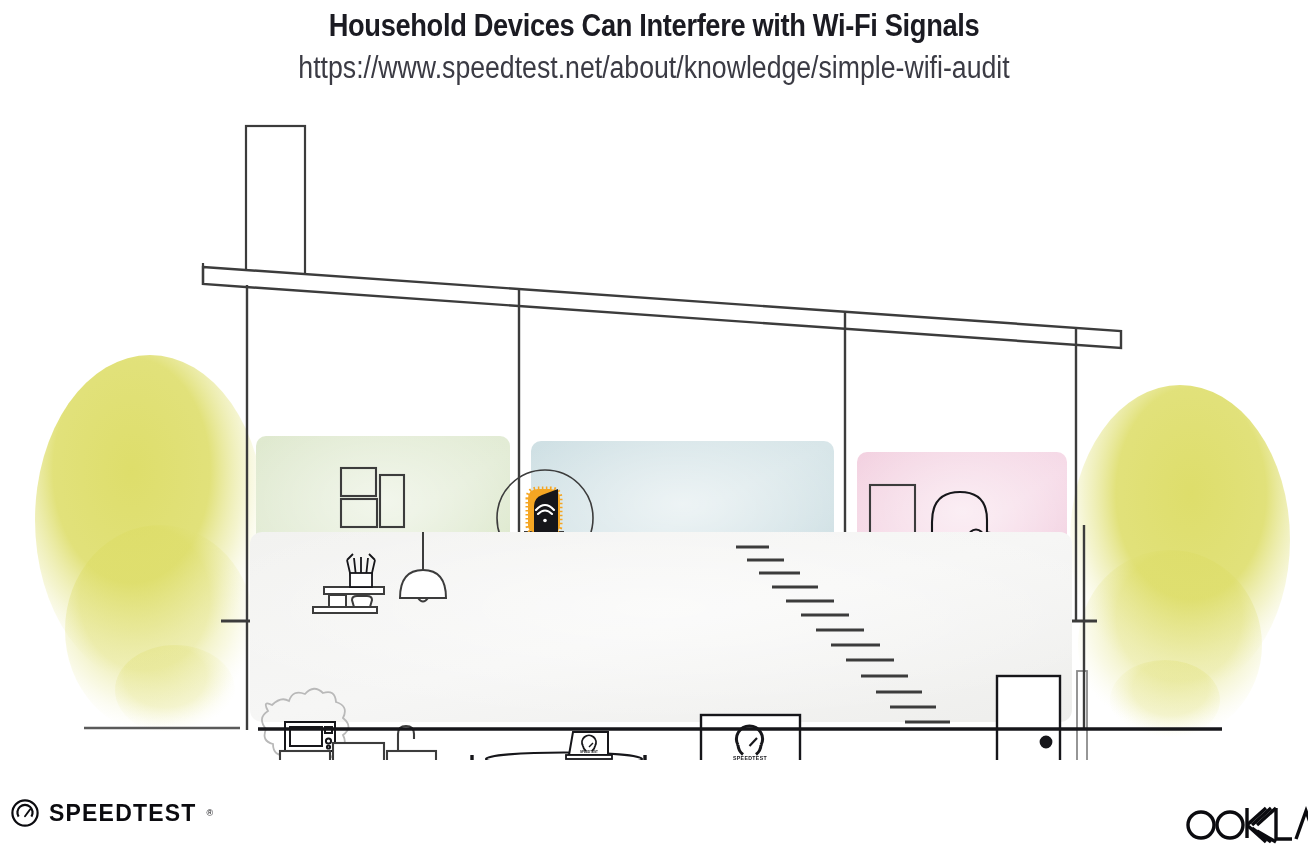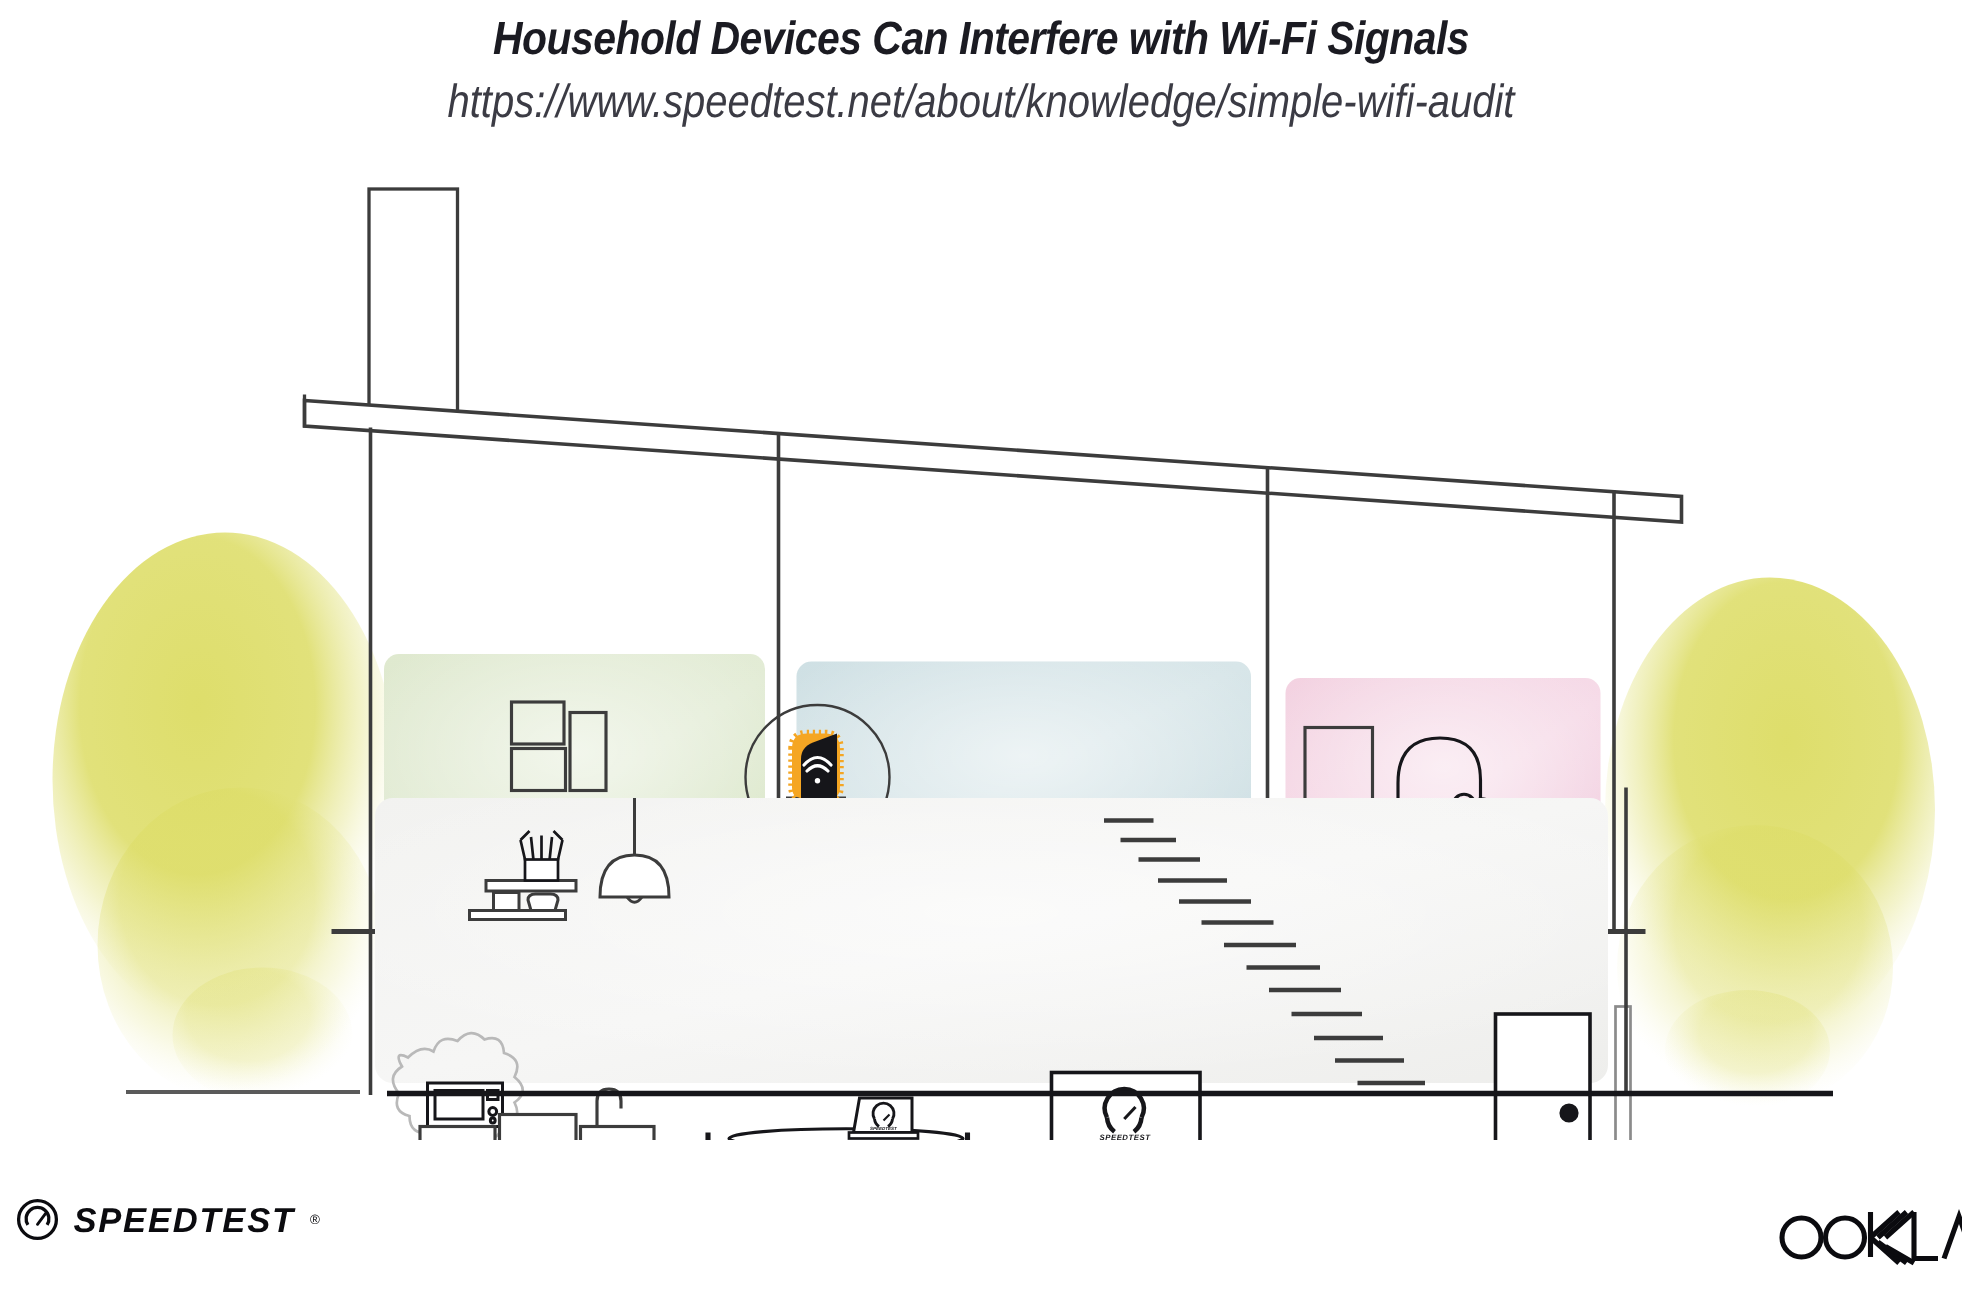--- a/index.html
+++ b/index.html
@@ -3,21 +3,21 @@
 <meta charset="utf-8">
 <style>
   html,body{margin:0;padding:0;}
   body{
     width:1308px;height:861px;
     background:#ffffff;
     font-family:"Liberation Sans", sans-serif;
     overflow:hidden;
     position:relative;
   }
-  #stage{position:relative;width:1308px;height:861px;font-style:italic;}
+  #stage{position:relative;width:1308px;height:861px;}
 
   
   .header{
     position:absolute;left:0;top:0;width:1308px;text-align:center;
   }
   .title{
     font-family:"Liberation Sans", sans-serif;
     font-weight:bold;
     font-size:31px;
     letter-spacing:-0.4px;

